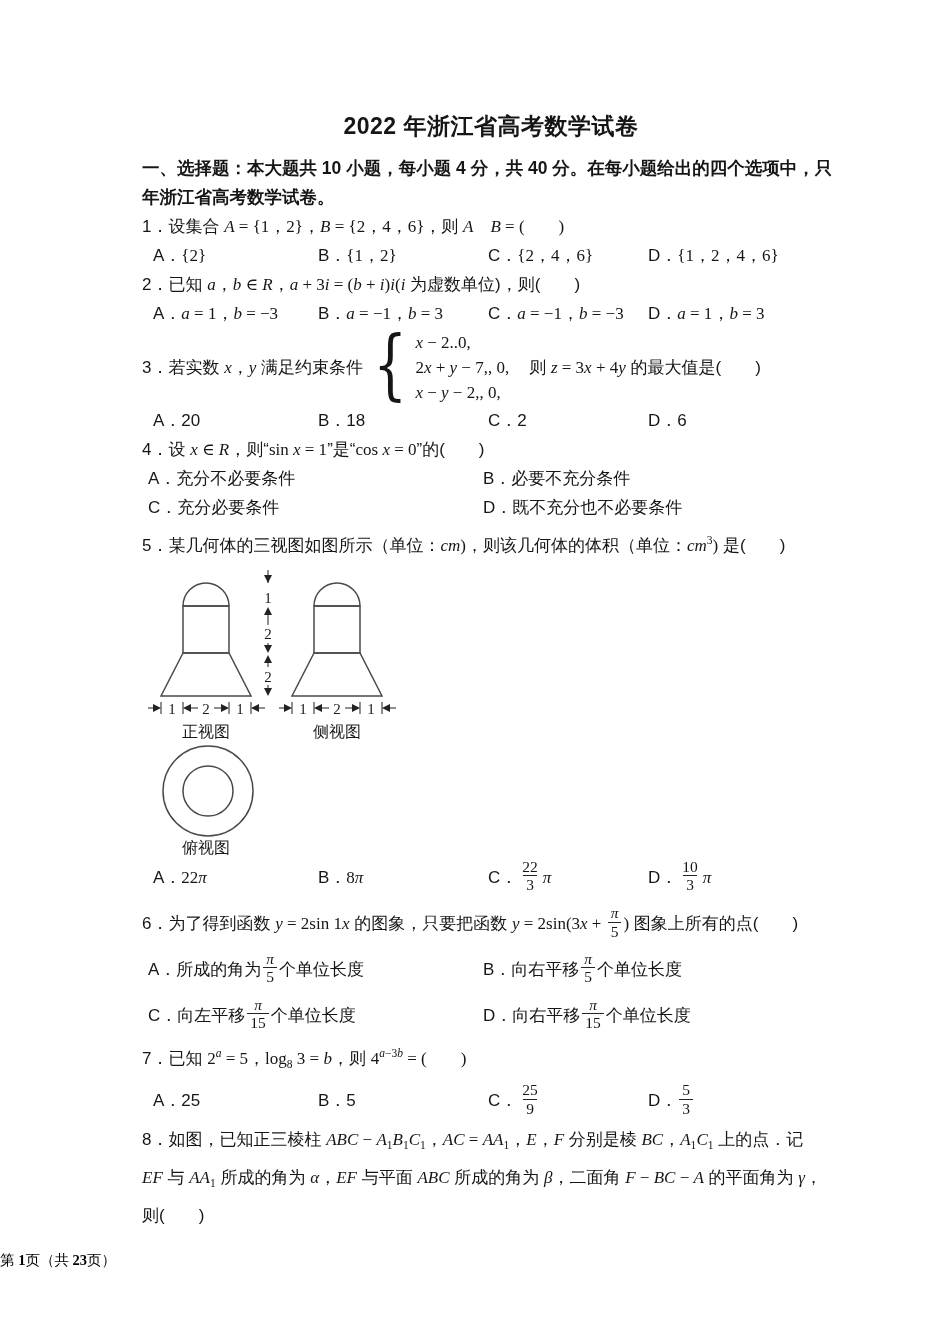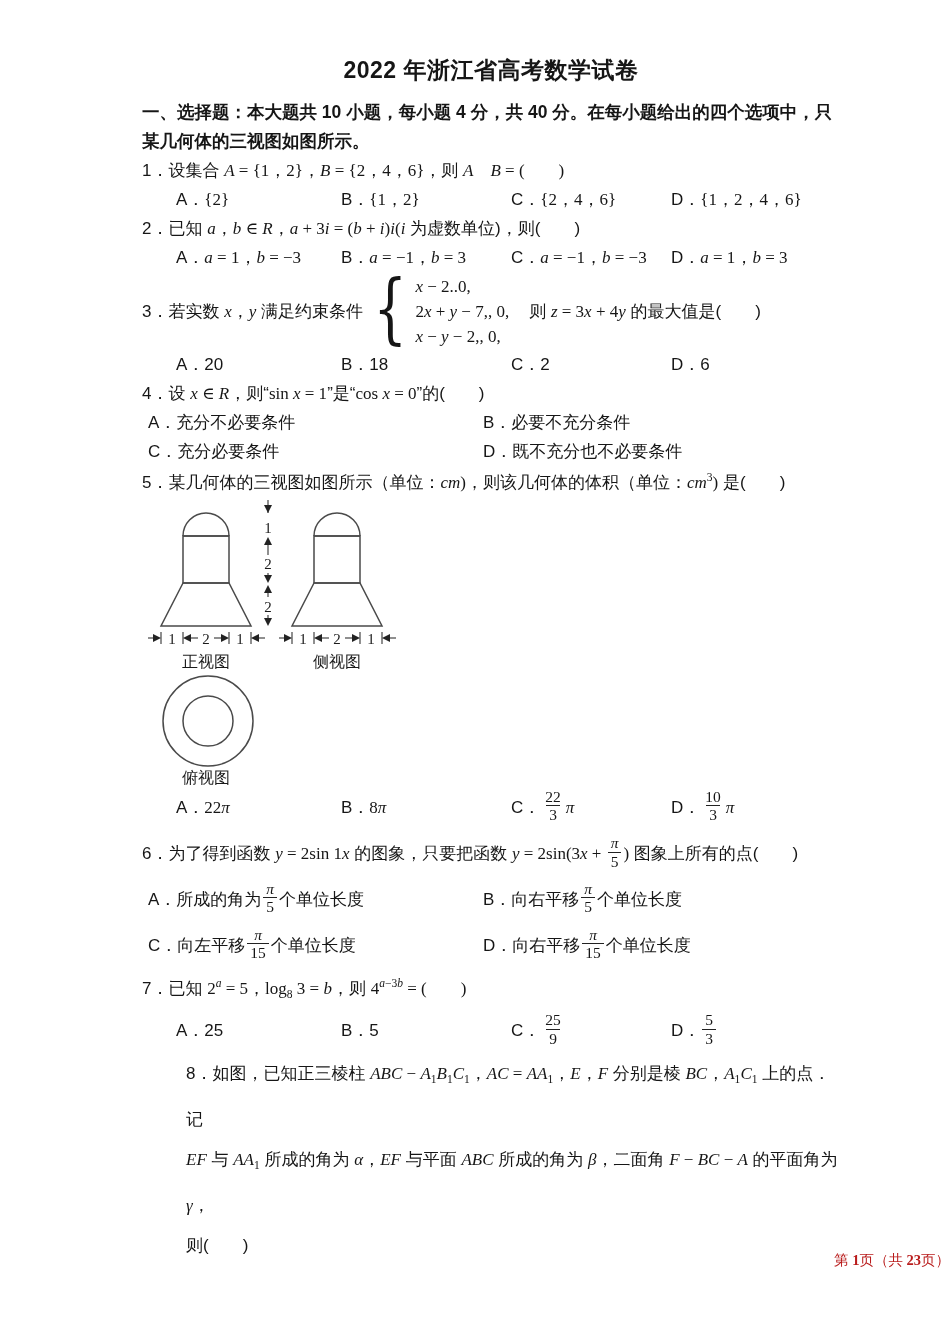--- a/index.html
+++ b/index.html
@@ -1,68 +1,68 @@
 <!DOCTYPE html>
 <html><head>
 <meta charset="utf-8">
 <style>
   html,body { margin:0; padding:0; }
   body {
     width:950px; height:1344px; background:#ffffff; color:#161616;
     font-family:"Liberation Sans","DejaVu Sans",sans-serif;
     font-size:17px; position:relative; overflow:hidden;
   }
-  .content { padding:52px 110px 0 142px; }
+  .content { padding:108px 110px 0 142px; }
   .title { text-align:center; font-weight:bold; font-size:23px; line-height:36px; letter-spacing:0.5px; }
   .section-head { font-weight:bold; font-size:17.5px; line-height:29px; margin-top:10px; }
   .q { line-height:29px; }
-  .q5 { line-height:24px; }
-  .q8 { line-height:40px;margin-left:44px; }
+  .q5 { line-height:38px; }
+  .q8 { line-height:32px; }
   .qtall { line-height:46px; }
   .mi { font-family:"Liberation Serif","DejaVu Serif",serif; font-style:italic; }
   .mr { font-family:"Liberation Serif","DejaVu Serif",serif; }
   .mrb { font-family:"Liberation Serif","DejaVu Serif",serif; font-weight:bold; }
   sub,sup { font-size:68%; }
   sub { vertical-align:-0.35em; }
   .frac {
     display:inline-flex; flex-direction:column; align-items:center;
     vertical-align:middle; line-height:1.12; font-size:15.5px; margin:0 2px;
     font-family:"Liberation Serif","DejaVu Serif",serif; position:relative; top:-2px;
   }
   .fn { padding:0 3px; }
   .fd { border-top:1.2px solid #222; padding:0 3px; }
-  .opt4 { display:grid; grid-template-columns:165px 170px 160px 1fr; margin-left:34px; line-height:29px; }
+  .opt4 { display:grid; grid-template-columns:165px 170px 160px 1fr; margin-left:11px; line-height:29px; }
   .opt2 { display:grid; grid-template-columns:335px 1fr; margin-left:6px; line-height:29px; }
   .tall { line-height:46px; }
   .tall > div { display:flex; align-items:center; height:46px; }
   .q3row { display:flex; align-items:center; min-height:78px; }
   .brace {
     font-family:"DejaVu Serif","Liberation Serif",serif; font-size:76px; font-weight:300;
     line-height:0.9; margin:0 1px 5px 3px; transform:scaleX(0.7); display:inline-block;
   }
   .cons { display:flex; flex-direction:column; justify-content:center; line-height:25px; margin-right:20px; }
   .figure-wrap { height:288px; margin-top:2px; }
   .figure-wrap svg { display:block; }
   .fig-line { stroke:#4a4a4a; stroke-width:1.5; fill:none; }
   .dim-line { stroke:#333; stroke-width:1.1; fill:none; }
   .dim-arrow { fill:#222; stroke:none; }
   .dim-num { font-family:"Liberation Serif","DejaVu Serif",serif; font-size:15px; fill:#1a1a1a; }
   .fig-label { font-family:"Liberation Sans","DejaVu Sans",sans-serif; font-size:16px; fill:#1a1a1a; }
-  .footer { position:absolute; bottom:74px; left:0; right:0; text-align:right; font-size:14.5px; color:#b91c1c; }
+  .footer { position:absolute; bottom:74px; left:0; right:0; text-align:left; font-size:14.5px; color:#000000; }
 </style>
 </head>
 <body>
 
 <div class="content">
 
   <div class="title">2022 年浙江省高考数学试卷</div>
 
   <div class="section-head">
     <span>一、选择题：本大题共 10 小题，每小题 4 分，共 40 分。在每小题给出的四个选项中，只</span><br>
-    <span>某几何体的三视图如图所示。</span>
+    <span>年浙江省高考数学试卷。</span>
   </div>
 
   <div class="q"><span>1．设集合 </span><span class="mi">A</span><span class="mr"> = {1</span><span>，</span><span class="mr">2}</span><span>，</span><span class="mi">B</span><span class="mr"> = {2</span><span>，</span><span class="mr">4</span><span>，</span><span class="mr">6}</span><span>，则 </span><span class="mi">A</span><span>　</span><span class="mi">B</span><span class="mr"> = (</span><span>　　</span><span class="mr">)</span></div>
   <div class="opt4">
     <div><span>A．</span><span class="mr">{2}</span></div>
     <div><span>B．</span><span class="mr">{1</span><span>，</span><span class="mr">2}</span></div>
     <div><span>C．</span><span class="mr">{2</span><span>，</span><span class="mr">4</span><span>，</span><span class="mr">6}</span></div>
     <div><span>D．</span><span class="mr">{1</span><span>，</span><span class="mr">2</span><span>，</span><span class="mr">4</span><span>，</span><span class="mr">6}</span></div>
   </div>
 

